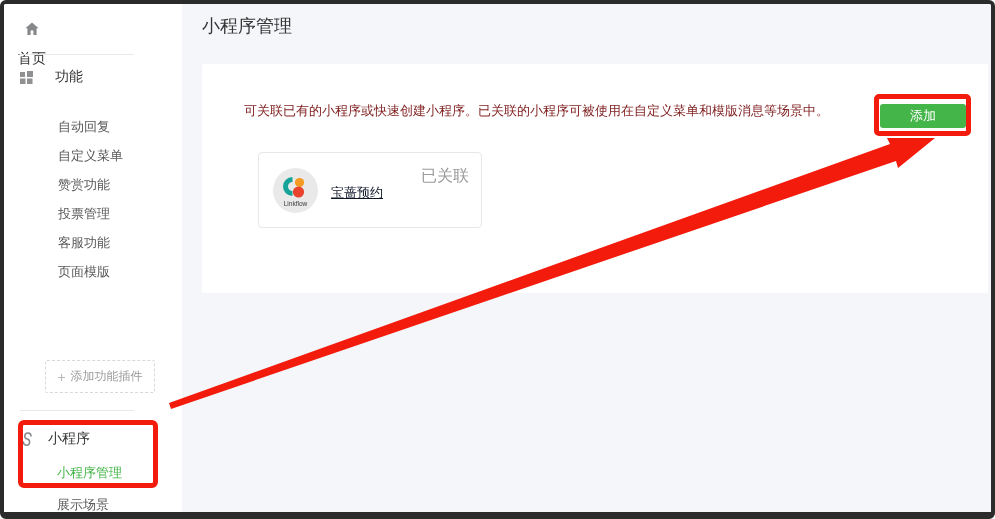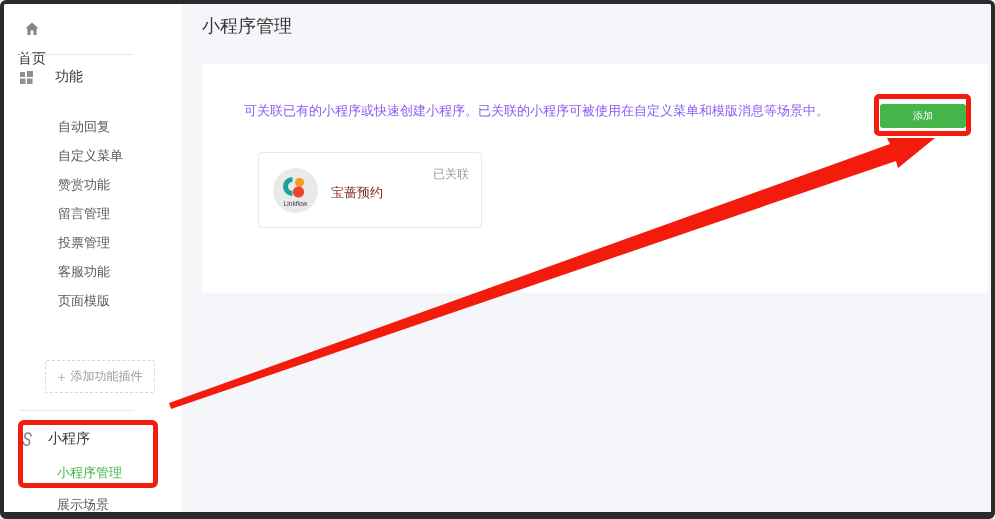--- a/index.html
+++ b/index.html
@@ -20,30 +20,30 @@
     border:1px dashed #d8d8d8;border-radius:2px;color:#9a9a9a;font-size:12px;
     display:flex;align-items:center;justify-content:center;gap:5px;cursor:pointer;background:#fff;
   }
   .add-plugin .plus{font-size:14px;color:#b8b8b8;}
   .mp-item{position:absolute;left:53px;font-size:13px;color:#595959;cursor:pointer;}
   .mp-item.active{color:#44b549;}
   
   .main{position:relative;flex:1;background:#f4f6f9;}
   .page-title{position:absolute;top:10px;left:20px;font-size:18px;color:#353535;}
   .card{position:absolute;top:60px;left:20px;width:786px;height:229px;background:#ffffff;border-radius:2px;}
-  .card-desc{position:absolute;top:38px;left:42px;font-size:13px;color:#8b5cf6;}
+  .card-desc{position:absolute;top:38px;left:42px;font-size:13px;color:#7f1d1d;}
   .add-btn{
     position:absolute;top:40px;right:22px;width:86px;height:24px;border:none;border-radius:3px;
-    background:#44b549;color:#ffffff;font-size:10px;cursor:pointer;font-family:inherit;
+    background:#44b549;color:#ffffff;font-size:13px;cursor:pointer;font-family:inherit;
   }
   .mini-card{position:absolute;top:88px;left:56px;width:224px;height:76px;box-sizing:border-box;
     border:1px solid #e7e7eb;border-radius:4px;background:#fff;}
   .avatar{position:absolute;left:14px;top:15px;width:45px;height:45px;border-radius:50%;background:#e9e9e9;overflow:hidden;}
-  .mp-name{position:absolute;left:72px;top:31px;font-size:13px;color:#7f1d1d;}
-  .mp-status{position:absolute;top:13px;right:12px;font-size:12px;color:#9a9a9a;margin-left:43px;}
+  .mp-name{position:absolute;left:72px;top:31px;font-size:13px;color:#0f172a;text-decoration:underline;}
+  .mp-status{position:absolute;top:13px;right:12px;font-size:16px;color:#9a9a9a;margin-left:43px;}
   
   .anno{position:absolute;z-index:20;pointer-events:none;}
   .anno-rect{box-sizing:border-box;border:5px solid #f31b0c;border-radius:6px;}
   #anno-rect-sidebar{left:14px;top:416px;width:140px;height:68px;}
   #anno-rect-add{left:870px;top:90px;width:97px;height:42px;border-radius:5px;}
   #anno-arrow{left:0;top:0;width:984px;height:508px;}
 </style>
 </head>
 <body>
 
@@ -71,21 +71,20 @@
             <rect x="8" y="8.5" width="5.5" height="5.5" fill="#8f9092"></rect>
         </svg>
       </span>
       <span>功能</span>
     </div>
 
     <div class="sub-list">
       <div class="sub-item">自动回复</div>
       <div class="sub-item">自定义菜单</div>
       <div class="sub-item">赞赏功能</div>
-      <div class="sub-item">留言管理</div>
       <div class="sub-item">投票管理</div>
       <div class="sub-item">客服功能</div>
       <div class="sub-item">页面模版</div>
     </div>
 
     <div class="add-plugin">
       <span class="plus">+</span>
       <span>添加功能插件</span>
     </div>
 

